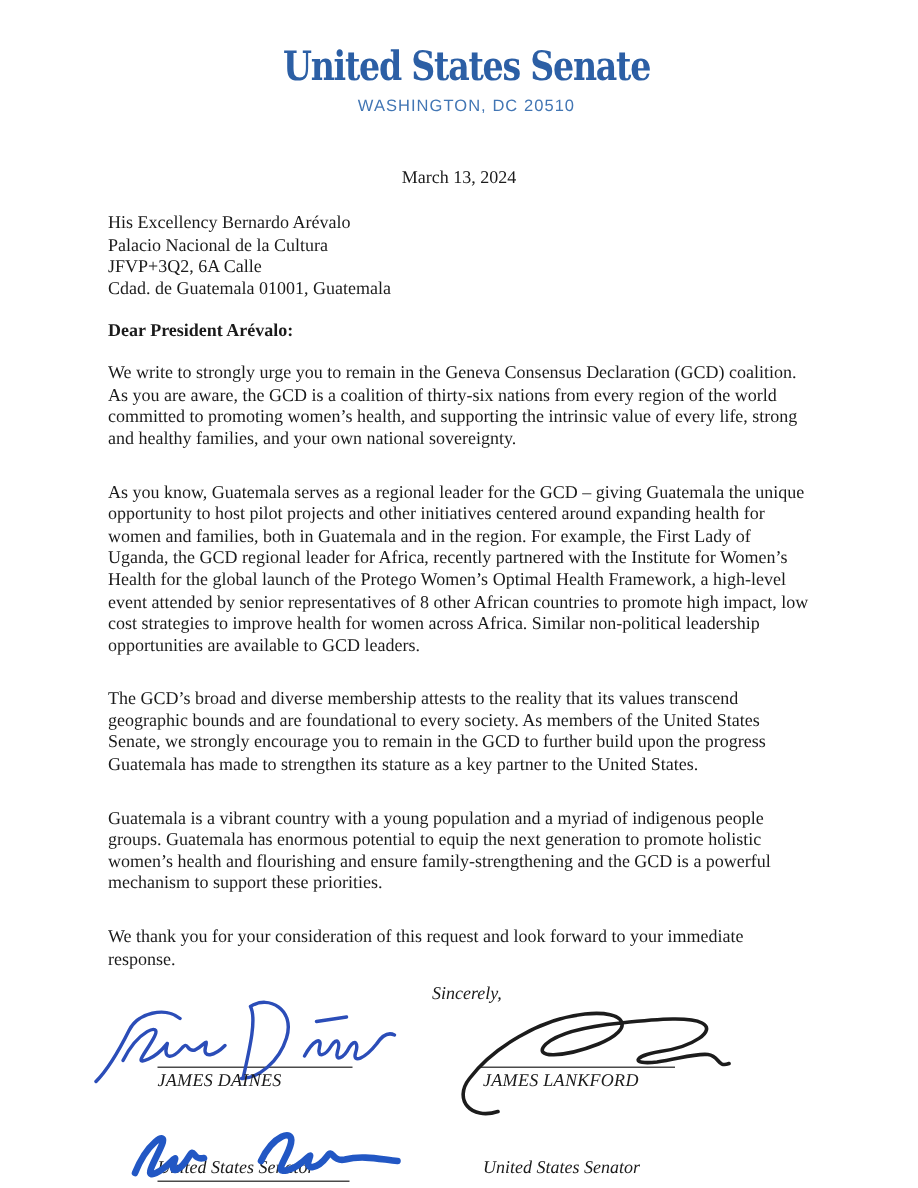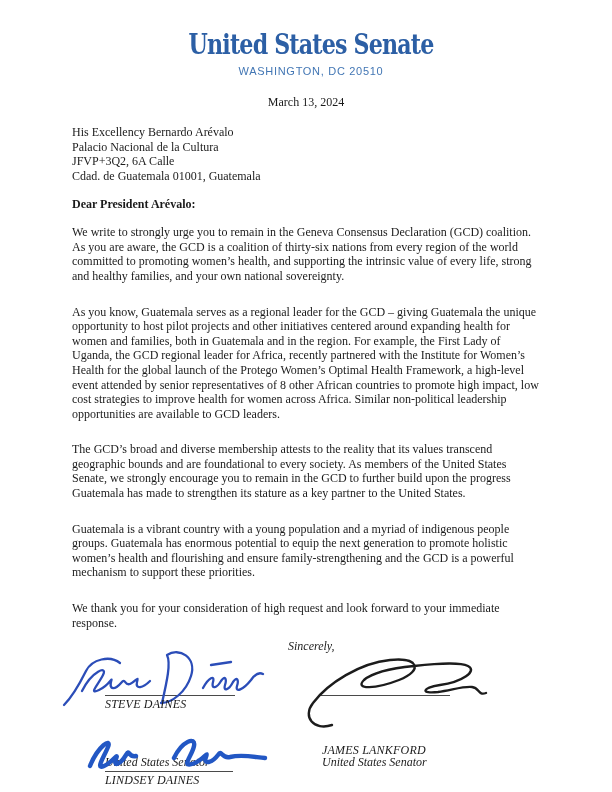--- a/index.html
+++ b/index.html
@@ -26,21 +26,21 @@
     transform: scaleX(0.82);
     transform-origin: 50% 50%;
   }
   .lh-sub {
     margin-top: 4px;
     font-family: "Liberation Sans", sans-serif;
     font-size: 11px;
     letter-spacing: 0.7px;
     color: #4276b4;
   }
-  .date { margin-top: 16px; text-align: center; }
+  .date { margin-top: 32px; text-align: center; }
   .recipient { margin: 16px 50px 0 72px; white-space: pre-line; }
   .salutation { margin: 13px 50px 0 72px; font-weight: bold; }
   .para { margin: 21px 50px 0 72px; white-space: pre-line; }
   .para.first { margin-top: 14px; }
   .sig-area { position: relative; height: 175px; margin: 9px 50px 0 72px; font-style: italic; }
   .closing { position: absolute; left: 216px; top: 0; }
   .sig-block { position: absolute; }
   .sig-block-daines   { left: -10px; top: 10px; width: 220px; height: 80px; }
   .sig-block-lankford { left: 230px; top: 14px; width: 205px; height: 82px; }
   .sig-block-graham   { left: 10px;  top: 93px; width: 200px; height: 78px; }
@@ -50,21 +50,21 @@
   .sig-lankford path { stroke-width: 2.4; }
   .sig-graham path   { stroke-width: 4.4; }
   .sig-line { position: absolute; width: 130px; height: 0; border-top: 1px solid #4a4a4a; }
   .sig-block-daines .sig-line   { left: 43px; top: 46px; }
   .sig-block-lankford .sig-line { left: 18px; top: 42px; }
   .sig-block-graham .sig-line   { left: 23px; top: 39px; width: 128px; }
   .sig-name { position: absolute; letter-spacing: 0.2px; }
   .sig-title { position: absolute; margin-top: 44px; }
   .sig-block-daines .sig-name    { left: 43px; top: 48px; }
   .sig-block-daines .sig-title   { left: 43px; top: 62px; }
-  .sig-block-lankford .sig-name  { left: 20px; top: 44px; margin-top: 46px; }
+  .sig-block-lankford .sig-name  { left: 20px; top: 44px; }
   .sig-block-lankford .sig-title { left: 20px; top: 58px; }
   .sig-block-graham .sig-name    { left: 23px; top: 41px; }
   .sig-block-graham .sig-title   { left: 23px; top: 55px; }
 </style>
 </head>
 <body>
 
 <div class="page">
 
   <header class="letterhead">
@@ -94,39 +94,39 @@
 cost strategies to improve health for women across Africa. Similar non-political leadership
 opportunities are available to GCD leaders.</p>
   <p class="para">The GCD’s broad and diverse membership attests to the reality that its values transcend
 geographic bounds and are foundational to every society. As members of the United States
 Senate, we strongly encourage you to remain in the GCD to further build upon the progress
 Guatemala has made to strengthen its stature as a key partner to the United States.</p>
   <p class="para">Guatemala is a vibrant country with a young population and a myriad of indigenous people
 groups. Guatemala has enormous potential to equip the next generation to promote holistic
 women’s health and flourishing and ensure family-strengthening and the GCD is a powerful
 mechanism to support these priorities.</p>
-  <p class="para">We thank you for your consideration of high request and look forward to your immediate
+  <p class="para">We thank you for your consideration of this request and look forward to your immediate
 response.</p>
 
   <div class="sig-area">
 
     <div class="closing">Sincerely,</div>
 
     <div class="sig-block sig-block-daines">
       <div class="sig-line"></div>
       <svg class="sig-svg sig-daines" width="210" height="66" viewBox="0 0 210 66">
         <g stroke="#2b4db8">
           <path d="M58,14 C48,6 30,10 24,22 C18,34 10,48 2,56"></path>
           <path d="M20,42 C30,22 46,16 41,26 C36,36 26,46 37,41 C48,36 51,26 49,33 C47,41 53,41 59,34 C64,28 62,37 68,35 C74,32 77,26 75,33 C73,41 81,39 88,32"></path>
           <path d="M100,54 C105,32 109,14 105,6 C117,-2 135,8 129,27 C124,43 110,54 99,54"></path>
           <path d="M141,39 C147,28 153,26 151,33 C149,41 155,39 159,32 C163,26 165,30 163,36 C161,43 167,41 171,33 C175,27 177,31 175,37 C173,44 181,41 189,31 C193,25 197,23 201,25"></path>
           <path d="M149,16 L169,13"></path>
         </g>
       </svg>
-      <div class="sig-name">STEVE DAINES</div>
+      <div class="sig-name">JAMES DAINES</div>
       <div class="sig-title">United States Senator</div>
     </div>
 
     <div class="sig-block sig-block-lankford">
       <div class="sig-line"></div>
       <svg class="sig-svg sig-lankford" width="195" height="78" viewBox="0 0 195 78">
         <g stroke="#1c1c1c">
           <path d="M30,72 C12,78 0,64 11,50 C26,30 58,10 88,7 C116,4 122,17 97,27 C74,36 52,37 62,27 C71,19 92,15 112,13 C140,10 158,9 166,13 C176,18 160,29 138,32 C120,35 118,41 136,39 C150,37 162,33 170,34 C178,35 176,43 184,40"></path>
         </g>
       </svg>

